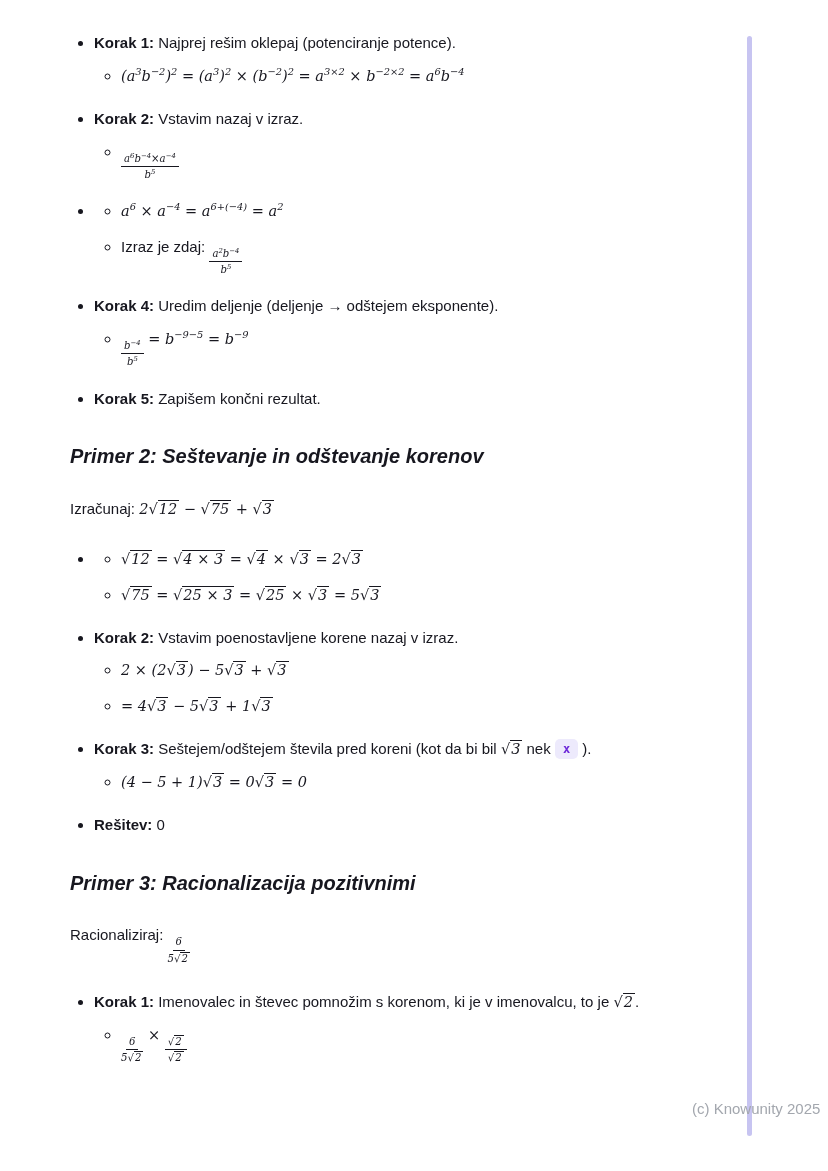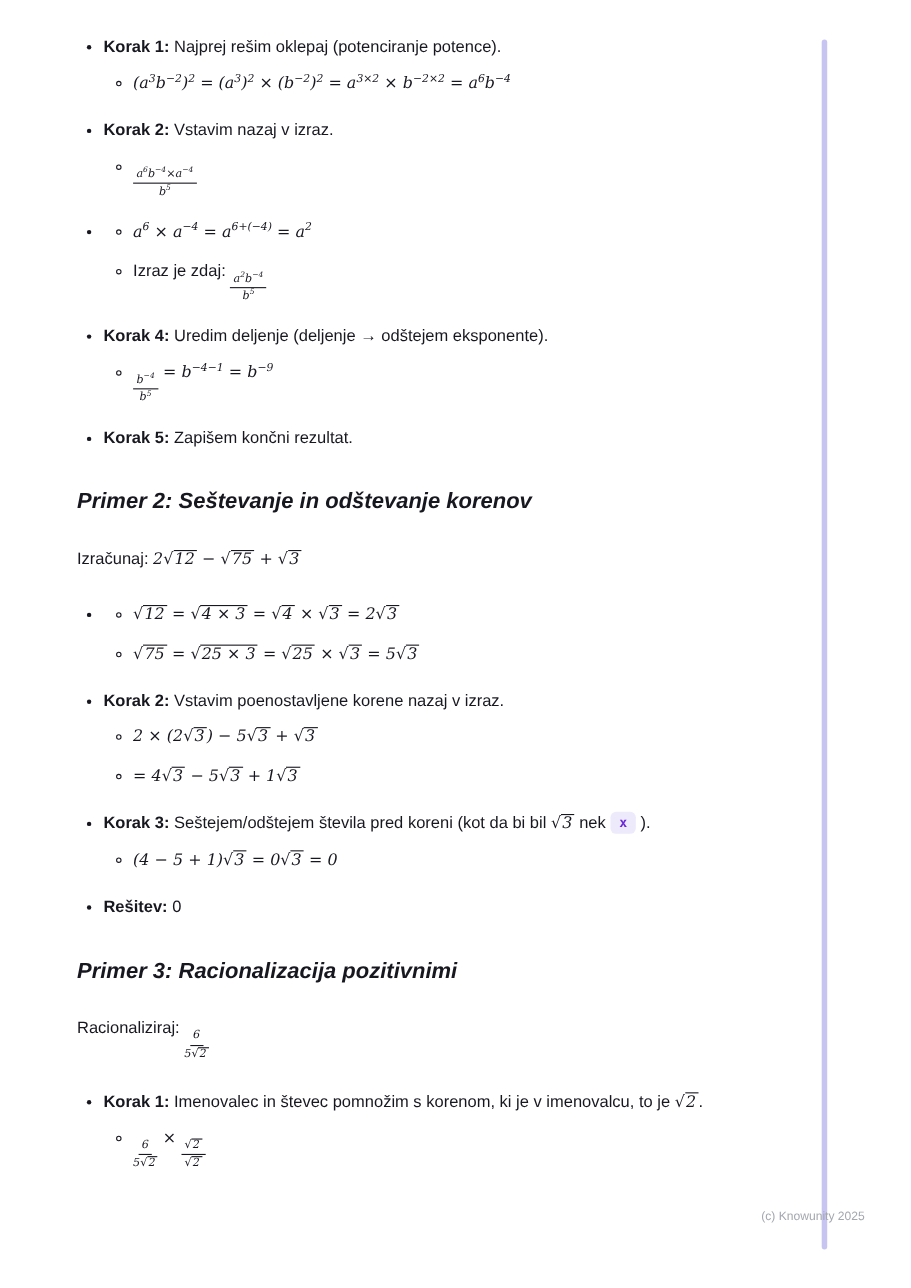--- a/index.html
+++ b/index.html
@@ -43,21 +43,21 @@
     border-radius:5px; padding:1px 8px;
     font-family:"DejaVu Sans Mono","Liberation Mono",monospace;
     font-size:12px; font-weight:bold; line-height:1.5; vertical-align:1px;
   }
   .scrollbar {
     position:absolute; left:747px; top:36px; width:5px; height:1100px;
     background:var(--scrollbar,#c7c4f1); border-radius:3px;
   }
   .watermark {
     position:absolute; left:692px; top:1100px;
-    font-size:11px; color:var(--watermark,#a3a7ae);text-align:center;
+    font-size:15px; color:var(--watermark,#a3a7ae);text-align:center;
   }
 </style>
 </head>
 <body>
 
 <div class="page">
   <main class="content">
       <ul class="top">
         <li>
           <div><strong>Korak 1:</strong> Najprej rešim oklepaj (potenciranje potence).</div>
@@ -82,21 +82,21 @@
                   <span class="den">b<sup>5</sup></span>
                 </span></span></li>
           </ul>
         </li>
         <li>
           <div><strong>Korak 4:</strong> Uredim deljenje (deljenje → odštejem eksponente).</div>
           <ul class="sub">
             <li><span class="math"><span class="frac">
                   <span class="num">b<sup>−4</sup></span>
                   <span class="den">b<sup>5</sup></span>
-                </span> = b<sup>−4−1</sup> = b<sup>−9</sup></span></li>
+                </span> = b<sup>−9−5</sup> = b<sup>−9</sup></span></li>
           </ul>
         </li>
         <li>
           <div><strong>Korak 5:</strong> Zapišem končni rezultat.</div>
         </li>
       </ul>
       <h3 class="heading">Primer 2: Seštevanje in odštevanje korenov</h3>
       <p class="para">Izračunaj: <span class="math">2<span class="sq">√<span class="rad">12</span></span> − <span class="sq">√<span class="rad">75</span></span> + <span class="sq">√<span class="rad">3</span></span></span></p>
       <ul class="top">
         <li>

